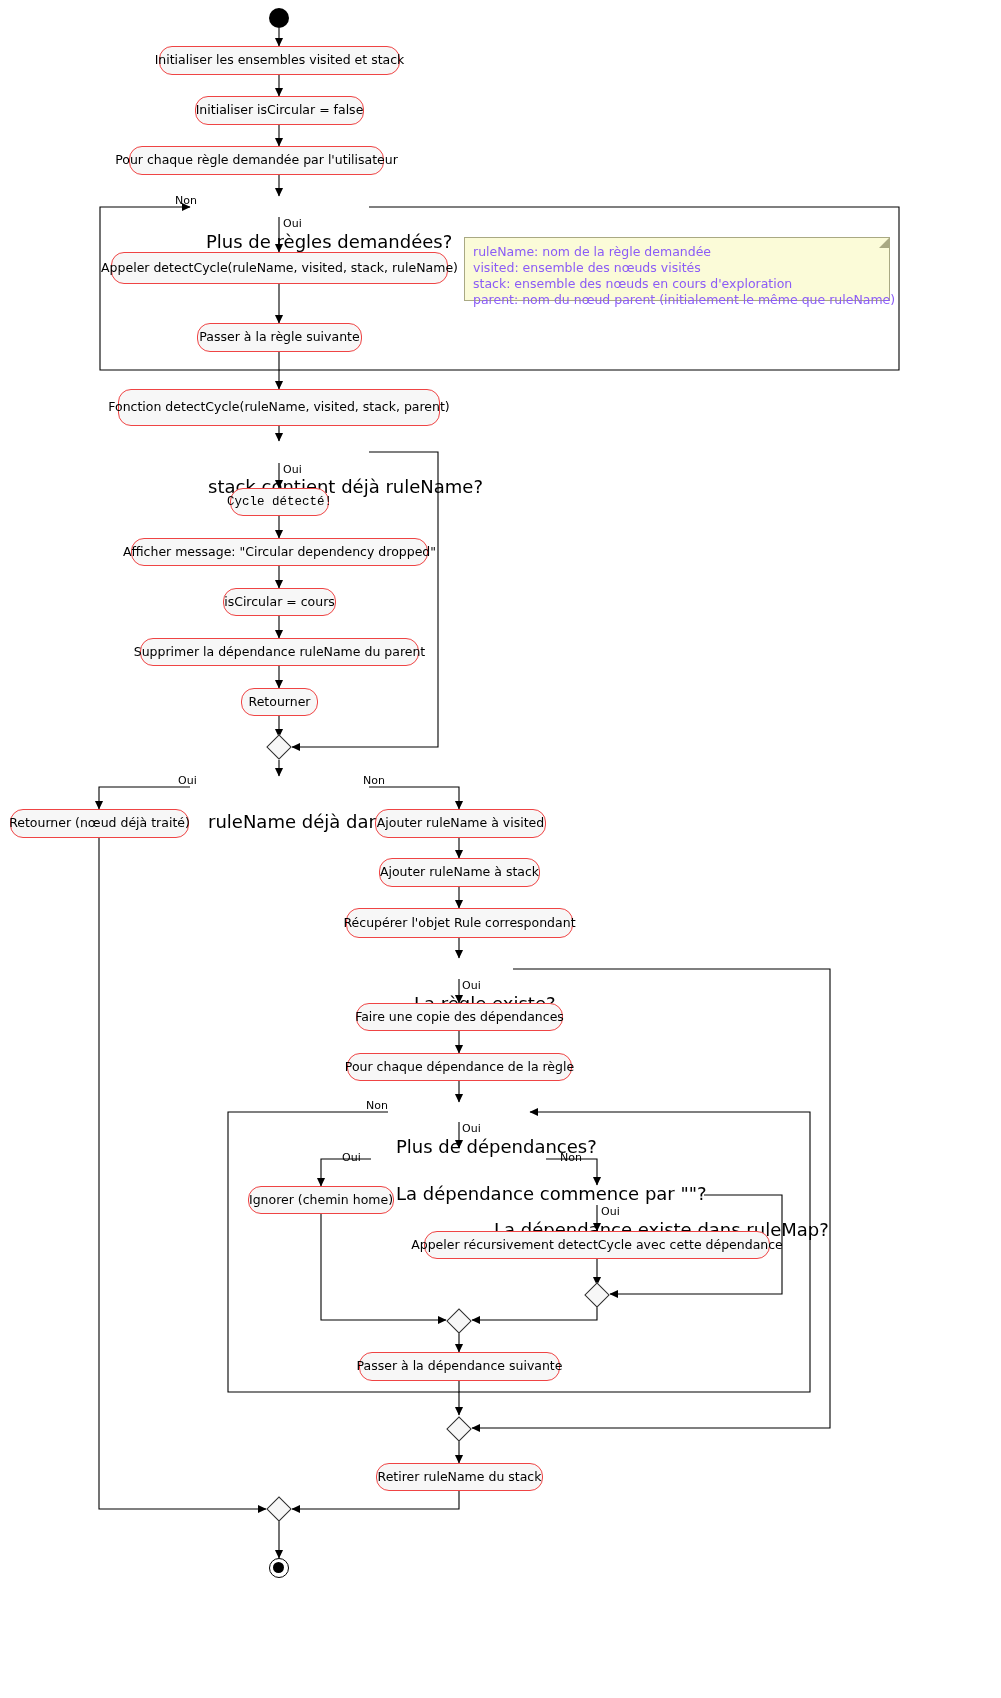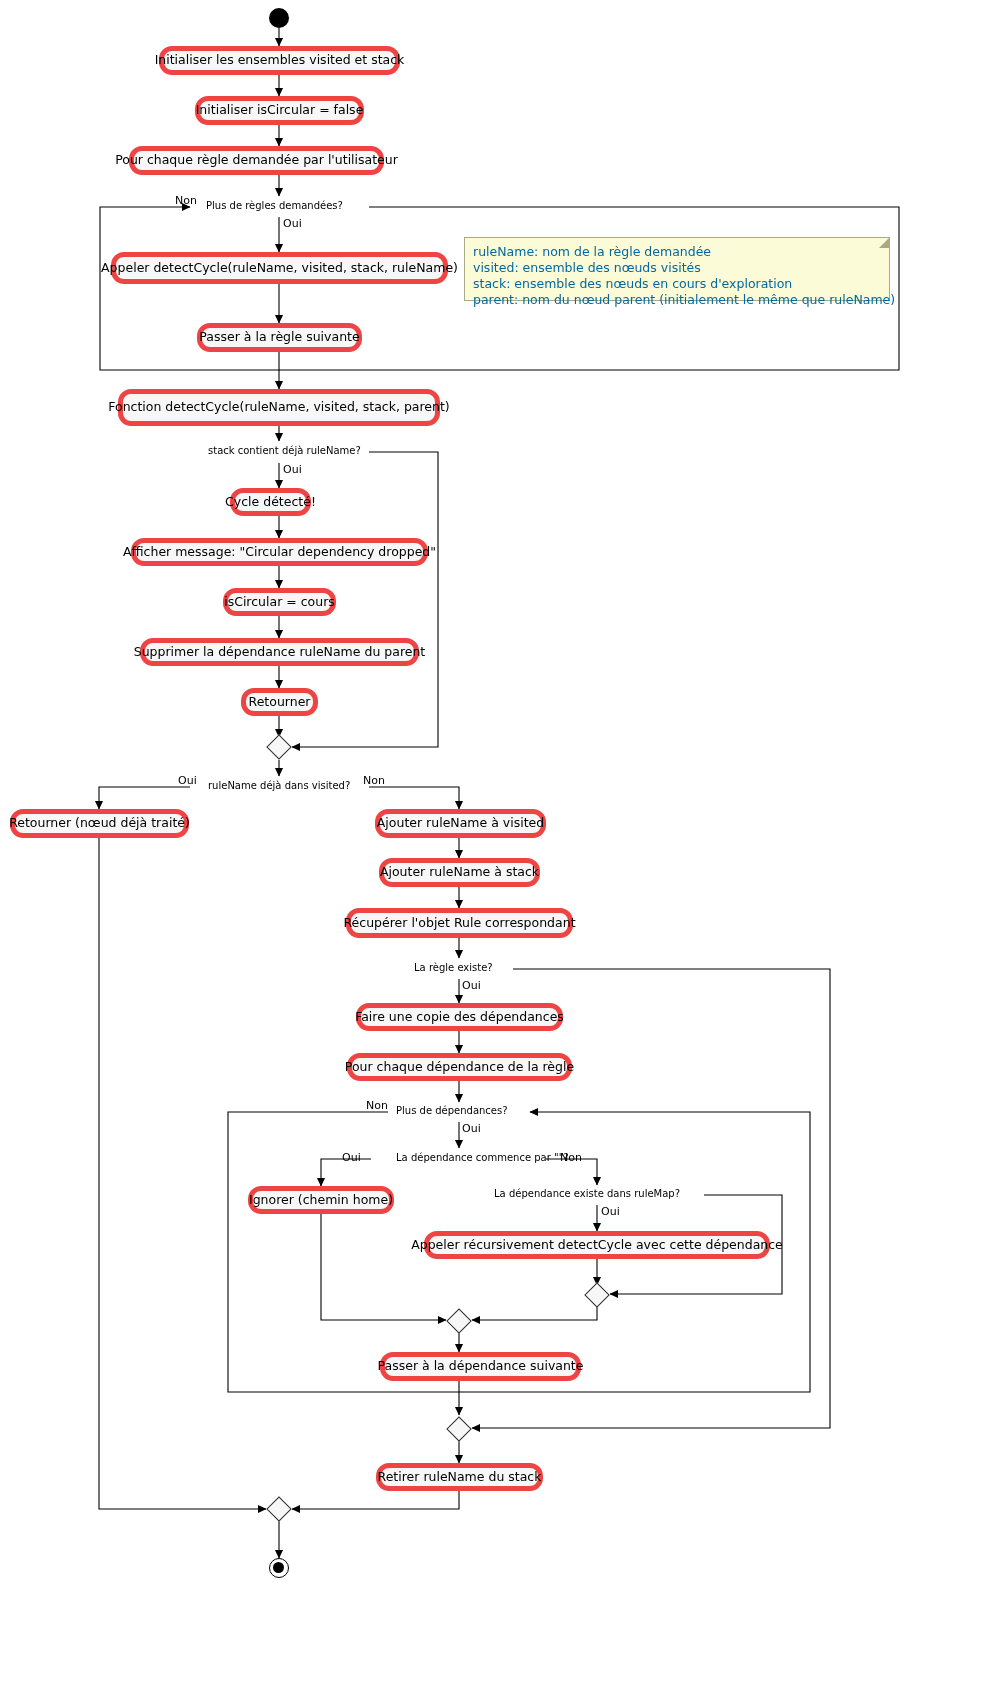--- a/index.html
+++ b/index.html
@@ -22,59 +22,60 @@
     left: 0;
     top: 0;
     width: 1001px;
     height: 1698px;
     pointer-events: none;
   }
   .node {
     position: absolute;
     box-sizing: border-box;
     background: #f7f7f7;
-    border: 5px solid #ef4444;
+    border: 1px solid #ef4444;
     border-radius: 13px;
     color: #000000;
     font-size: 12.5px;
     line-height: 1;
     display: flex;
     align-items: center;
     justify-content: center;
     white-space: nowrap;
     padding: 0 11px;
   }
   .diamond {
     position: absolute;
     box-sizing: border-box;
     background: #f7f7f7;
     border: 1px solid #2b2b2b;
     transform: rotate(45deg);
   }
   .hexlabel {
     position: absolute;
     color: #000000;
-    font-size: 10px;
+    font-size: 18px;
     white-space: nowrap;
     line-height: 1;
+    margin-top: 32px;
   }
   .edge-label {
     position: absolute;
     color: #000000;
     font-size: 11px;
     white-space: nowrap;
     line-height: 1;
   }
   .note {
     position: absolute;
     box-sizing: border-box;
     background: #fbfbd8;
     border: 1px solid #a9a983;
     font-size: 12.5px;
-    color: #0369a1;
+    color: #8b5cf6;
     padding: 6px 8px;
     line-height: 1.28;
     white-space: pre;
   }
   .note::after {
     content: "";
     position: absolute;
     top: 0; right: 0;
     border-width: 0 0 10px 10px;
     border-style: solid;
@@ -218,21 +219,21 @@
   <div class="note" style="left:464px; top:237px; width:426px; height:64px;">ruleName: nom de la règle demandée
 visited: ensemble des nœuds visités
 stack: ensemble des nœuds en cours d'exploration
 parent: nom du nœud parent (initialement le même que ruleName)</div>
 
   <div class="node" style="left:118px; top:389px; width:322px; height:37px;">Fonction detectCycle(ruleName, visited, stack, parent)</div>
 
   <div class="hexlabel" style="left:208px; top:446px;">stack contient déjà ruleName?</div>
   <div class="edge-label" style="left:283px; top:464px;">Oui</div>
 
-  <div class="node" style="left:230px; top:488px; width:81px; height:28px;">Cycle détecté!</div>
+  <div class="node" style="left:230px; top:488px; width:99px; height:28px;font-family:Liberation Mono, monospace;">Cycle détecté!</div>
   <div class="node" style="left:131px; top:538px; width:297px; height:28px;">Afficher message: "Circular dependency dropped"</div>
   <div class="node" style="left:223px; top:588px; width:113px; height:28px;">isCircular = cours</div>
   <div class="node" style="left:140px; top:638px; width:279px; height:28px;">Supprimer la dépendance ruleName du parent</div>
   <div class="node" style="left:241px; top:688px; width:77px; height:28px;">Retourner</div>
 
   <div class="diamond" style="left:270px; top:738px; width:18px; height:18px;"></div>
 
   <div class="hexlabel" style="left:208px; top:781px;">ruleName déjà dans visited?</div>
   <div class="edge-label" style="left:178px; top:775px;">Oui</div>
   <div class="edge-label" style="left:363px; top:775px;">Non</div>
@@ -259,21 +260,21 @@
   <div class="node" style="left:248px; top:1186px; width:146px; height:28px;">Ignorer (chemin home)</div>
 
   <div class="hexlabel" style="left:494px; top:1189px;">La dépendance existe dans ruleMap?</div>
   <div class="edge-label" style="left:601px; top:1206px;">Oui</div>
 
   <div class="node" style="left:424px; top:1231px; width:346px; height:28px;">Appeler récursivement detectCycle avec cette dépendance</div>
 
   <div class="diamond" style="left:588px; top:1286px; width:18px; height:18px;"></div>
   <div class="diamond" style="left:450px; top:1312px; width:18px; height:18px;"></div>
 
-  <div class="node" style="left:380px; top:1352px; width:201px; height:29px;">Passer à la dépendance suivante</div>
+  <div class="node" style="left:359px; top:1352px; width:201px; height:29px;">Passer à la dépendance suivante</div>
 
   <div class="diamond" style="left:450px; top:1420px; width:18px; height:18px;"></div>
 
   <div class="node" style="left:376px; top:1463px; width:167px; height:28px;">Retirer ruleName du stack</div>
 
   <div class="diamond" style="left:270px; top:1500px; width:18px; height:18px;"></div>
 
   <div class="end-dot" style="left:269px; top:1558px;"></div>
 
 </div>

